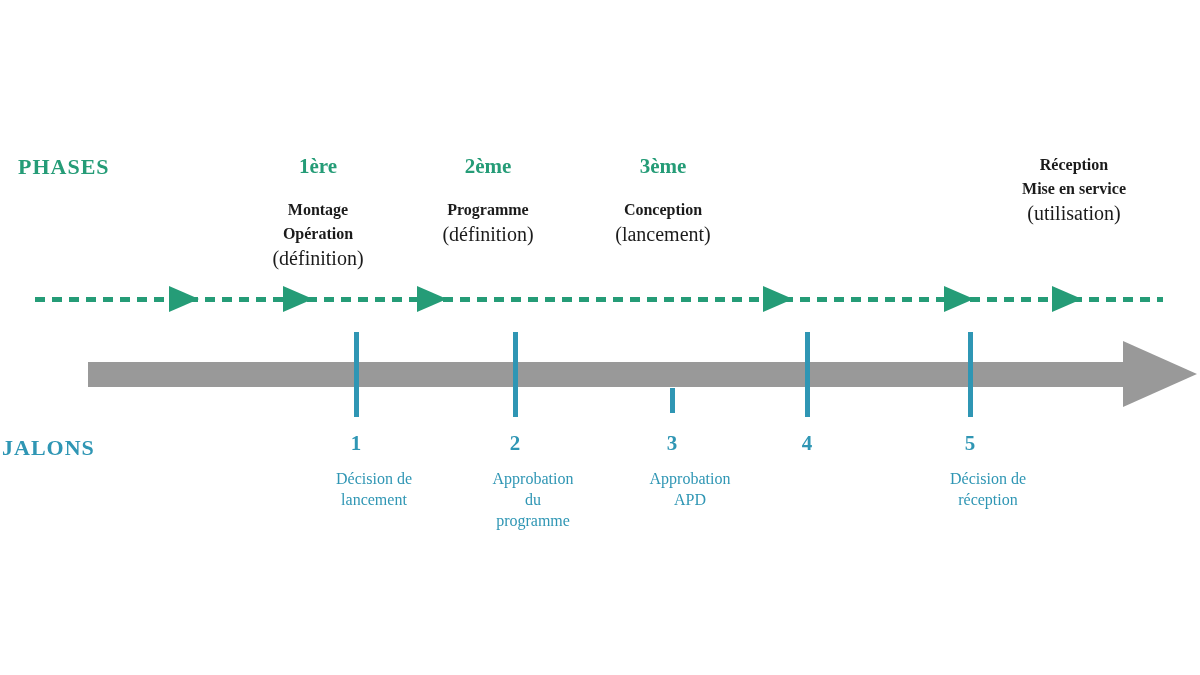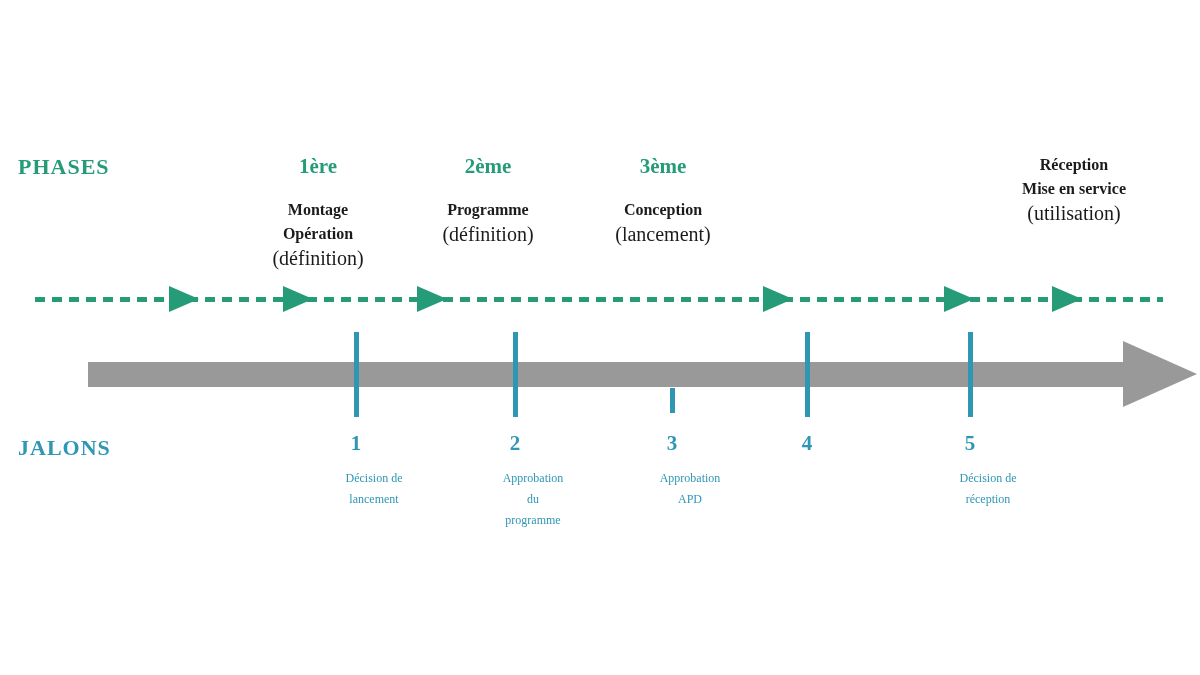--- a/index.html
+++ b/index.html
@@ -17,21 +17,21 @@
     font-family:Liberation Serif, serif;
   }
   .side-label{
     position:absolute;
     font-weight:bold;
     font-size:22px;
     letter-spacing:1px;
     white-space:nowrap;
   }
   .phases-label{left:18px;top:154px;color:var(--green);}
-  .jalons-label{left:18px;top:435px;color:var(--teal);}
+  .jalons-label{left:2px;top:435px;color:var(--teal);}
 
   
   .phase{
     position:absolute;
     top:153px;
     transform:translateX(-50%);
     text-align:center;
     white-space:nowrap;
     margin-left:32px;
   }
@@ -108,21 +108,21 @@
   }
   .jalon-number{
     color:var(--teal);
     font-weight:bold;
     font-size:21px;
     line-height:26px;
     margin-bottom:12px;
   }
   .jalon-text{
     color:var(--teal);
-    font-size:12px;
+    font-size:16px;
     line-height:21px;
     white-space:pre-line;
     margin-left:36px;
   }
 </style>
 </head>
 <body>
 
 <div class="canvas">
 

